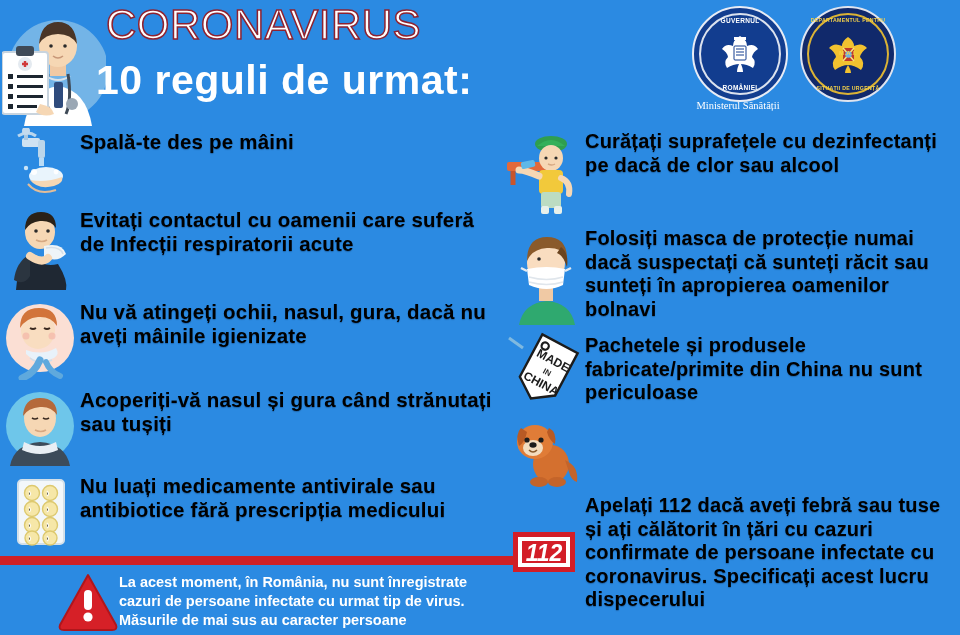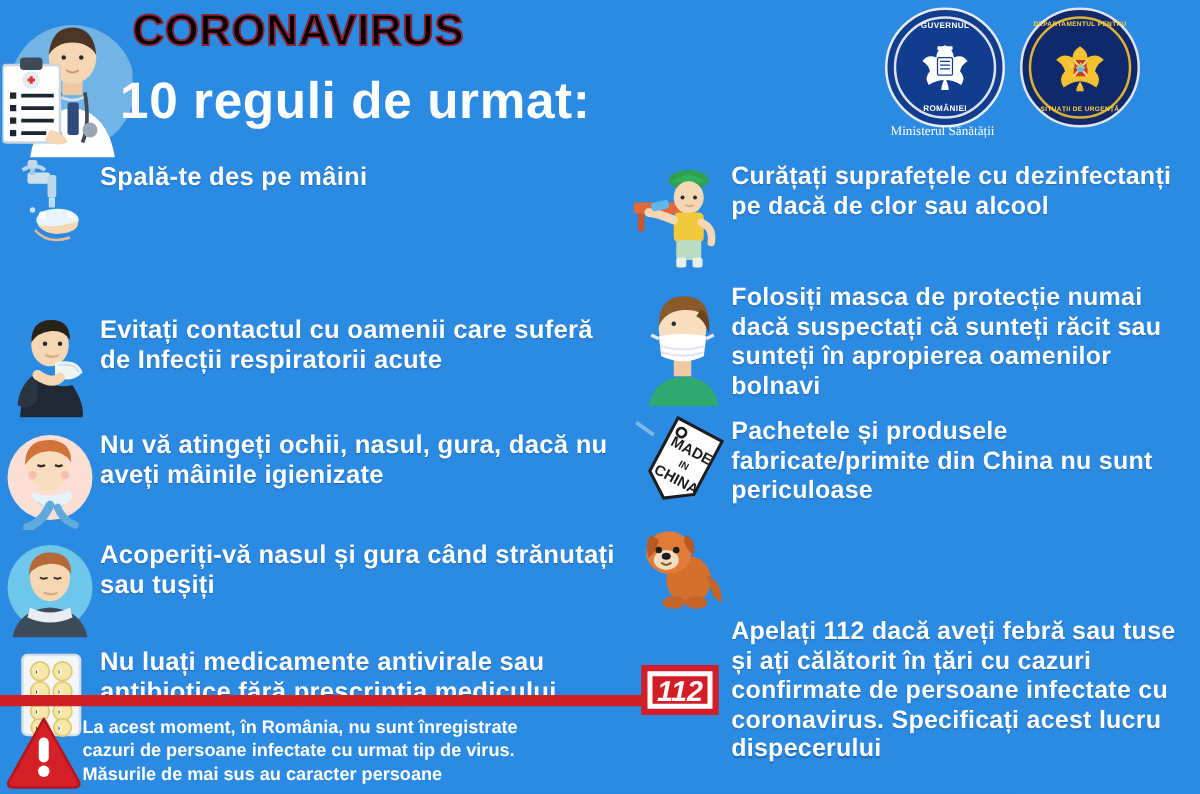--- a/index.html
+++ b/index.html
@@ -16,35 +16,35 @@
     overflow:hidden;
   }
 
   
   .header{position:absolute;left:0;top:0;width:960px;height:128px;}
 
   .doctor-art{position:absolute;left:2px;top:8px;width:104px;height:118px;}
 
   .title-coronavirus{
     position:absolute;left:106px;top:2px;
-    font-size:35px;font-weight:bold;letter-spacing:.5px;
-    color:#000000;
+    font-size:42px;font-weight:normal;letter-spacing:.5px;
+    color:#ffffff;
     -webkit-text-stroke:1.5px #8e2230;
     font-family:"Liberation Sans", sans-serif;
     line-height:46px;
   }
   .title-rules{
     position:absolute;left:96px;top:56px;
     font-size:41px;font-weight:bold;
     color:#ffffff;
     letter-spacing:.5px;line-height:48px;
     font-family:"Liberation Sans", sans-serif;
   }
 
-  .logos{position:absolute;right:12px;top:4px;width:250px;height:120px;}
+  .logos{position:absolute;right:28px;top:4px;width:250px;height:120px;}
   .seal{position:absolute;top:2px;width:92px;height:92px;border-radius:50%;}
   .seal-gov{left:10px;background:#123d8f;border:2px solid #e8ecf5;}
   .seal-dsu{left:118px;background:#11296b;border:2px solid #dfe4ef;}
   .seal-ring{
     position:absolute;left:5px;top:5px;right:5px;bottom:5px;
     border-radius:50%;border:2px solid #ffffff;opacity:.85;
   }
   .seal-ring2{
     position:absolute;left:5px;top:5px;right:5px;bottom:5px;
     border-radius:50%;border:2px solid #f2c230;opacity:.9;
@@ -72,36 +72,36 @@
   .col{position:absolute;top:128px;}
   .col-left{left:0;width:500px;}
   .col-right{left:505px;width:455px;}
 
   .rule{position:relative;display:flex;align-items:flex-start;}
   .rule-icon{
     position:relative;flex:0 0 auto;
     width:80px;height:72px;
   }
   .rule-text{
-    color:#ffffff;font-weight:bold;
+    color:#000000;font-weight:bold;
     font-size:20.5px;line-height:24px;
     letter-spacing:.2px;
     text-shadow:0 1px 1px rgba(8,40,80,.35);
     padding-top:2px;
   }
   .col-right .rule-text{font-size:20px;line-height:23.5px;}
 
   
   .red-bar{
     position:absolute;left:0;top:556px;width:516px;height:9px;
     background:#cf2026;
   }
   .footer{
     position:absolute;left:0;top:568px;width:520px;height:67px;
-    display:flex;align-items:flex-start;
+    display:flex;align-items:flex-start;justify-content:center;
   }
   .warn-tri{position:relative;flex:0 0 auto;width:62px;height:62px;margin-left:4px;margin-top:3px;}
   .footer-text{
     color:#ffffff;font-weight:bold;font-size:14.5px;line-height:19px;
     padding-top:5px;
   }
 
   
   svg{display:block;}
 </style>
@@ -202,21 +202,21 @@
           <path d="M30 52 q8 10 24 6 q10-3 8-9 q-16 6 -32 3z" fill="#f6d7b4"></path>
           <path d="M28 56 q10 12 28 6" stroke="#e3bd98" stroke-width="2" fill="none"></path>
           <circle cx="34" cy="44" r="3" fill="#ffffff" opacity=".9"></circle>
           <circle cx="56" cy="44" r="2.4" fill="#ffffff" opacity=".9"></circle>
           <circle cx="26" cy="40" r="2.2" fill="#d9ecfa" opacity=".9"></circle>
         </svg>
       </div>
       <div class="rule-text">Spală-te des pe mâini</div>
     </div>
 
-    <div class="rule" style="height:92px;margin-top:44px;">
+    <div class="rule" style="height:92px;">
       <div class="rule-icon">
         <svg viewBox="0 0 80 84" width="80" height="84">
           <path d="M16 84 q2-30 20-34 q6 12 22 8 q10 16 8 26z" fill="#1f2833"></path>
           <ellipse cx="40" cy="26" rx="15" ry="17" fill="#f6d7b4"></ellipse>
           <path d="M25 24 q0-18 16-18 q15 0 15 16 q-5-8-16-7 q-10 1-15 9z" fill="#2a2118"></path>
           <circle cx="36" cy="25" r="1.8" fill="#2b2b2b"></circle>
           <circle cx="48" cy="25" r="1.8" fill="#2b2b2b"></circle>
           <path d="M36 34 q6 3 11 0" stroke="#d6a882" stroke-width="1.6" fill="none"></path>
           <path d="M30 48 q-14 8 -16 26 q10 6 16-4z" fill="#2b3540"></path>
           <path d="M44 40 q18-4 22 8 q-10 10 -22 2z" fill="#eef4f8"></path>

